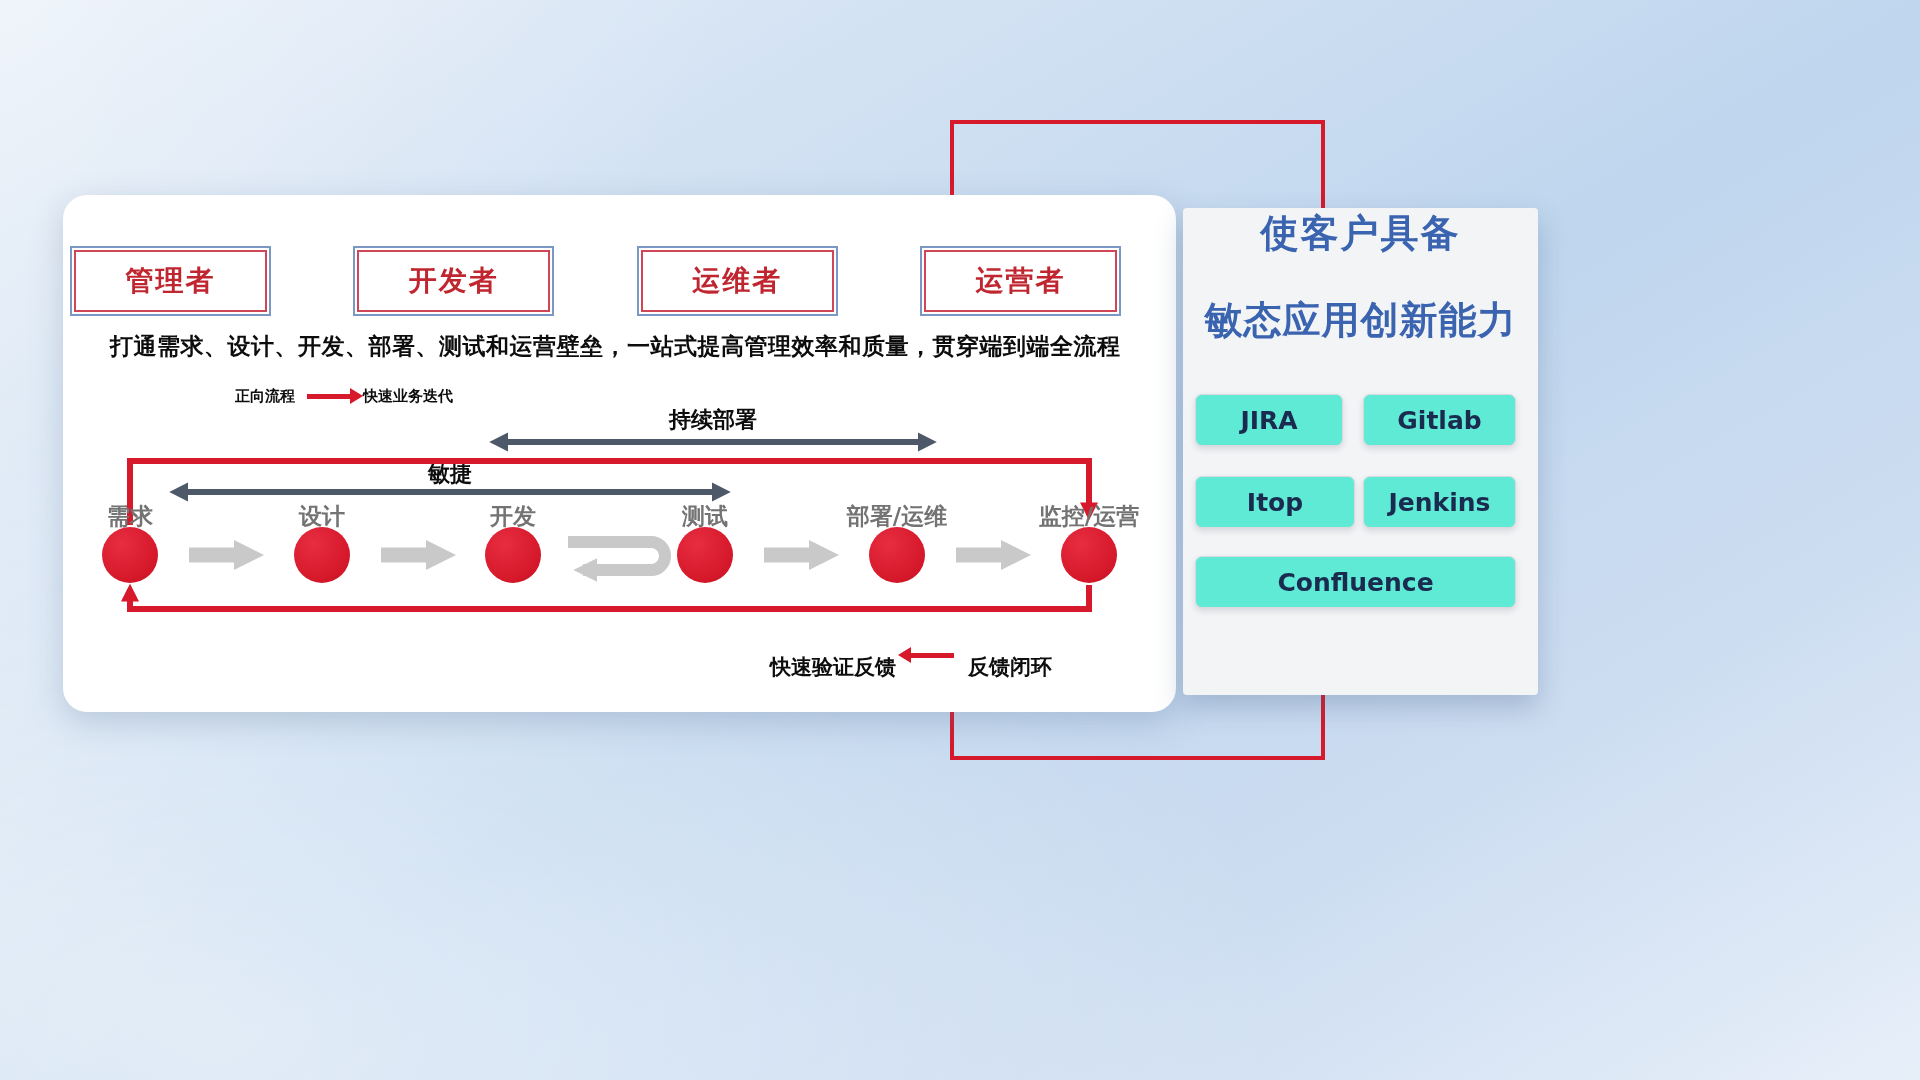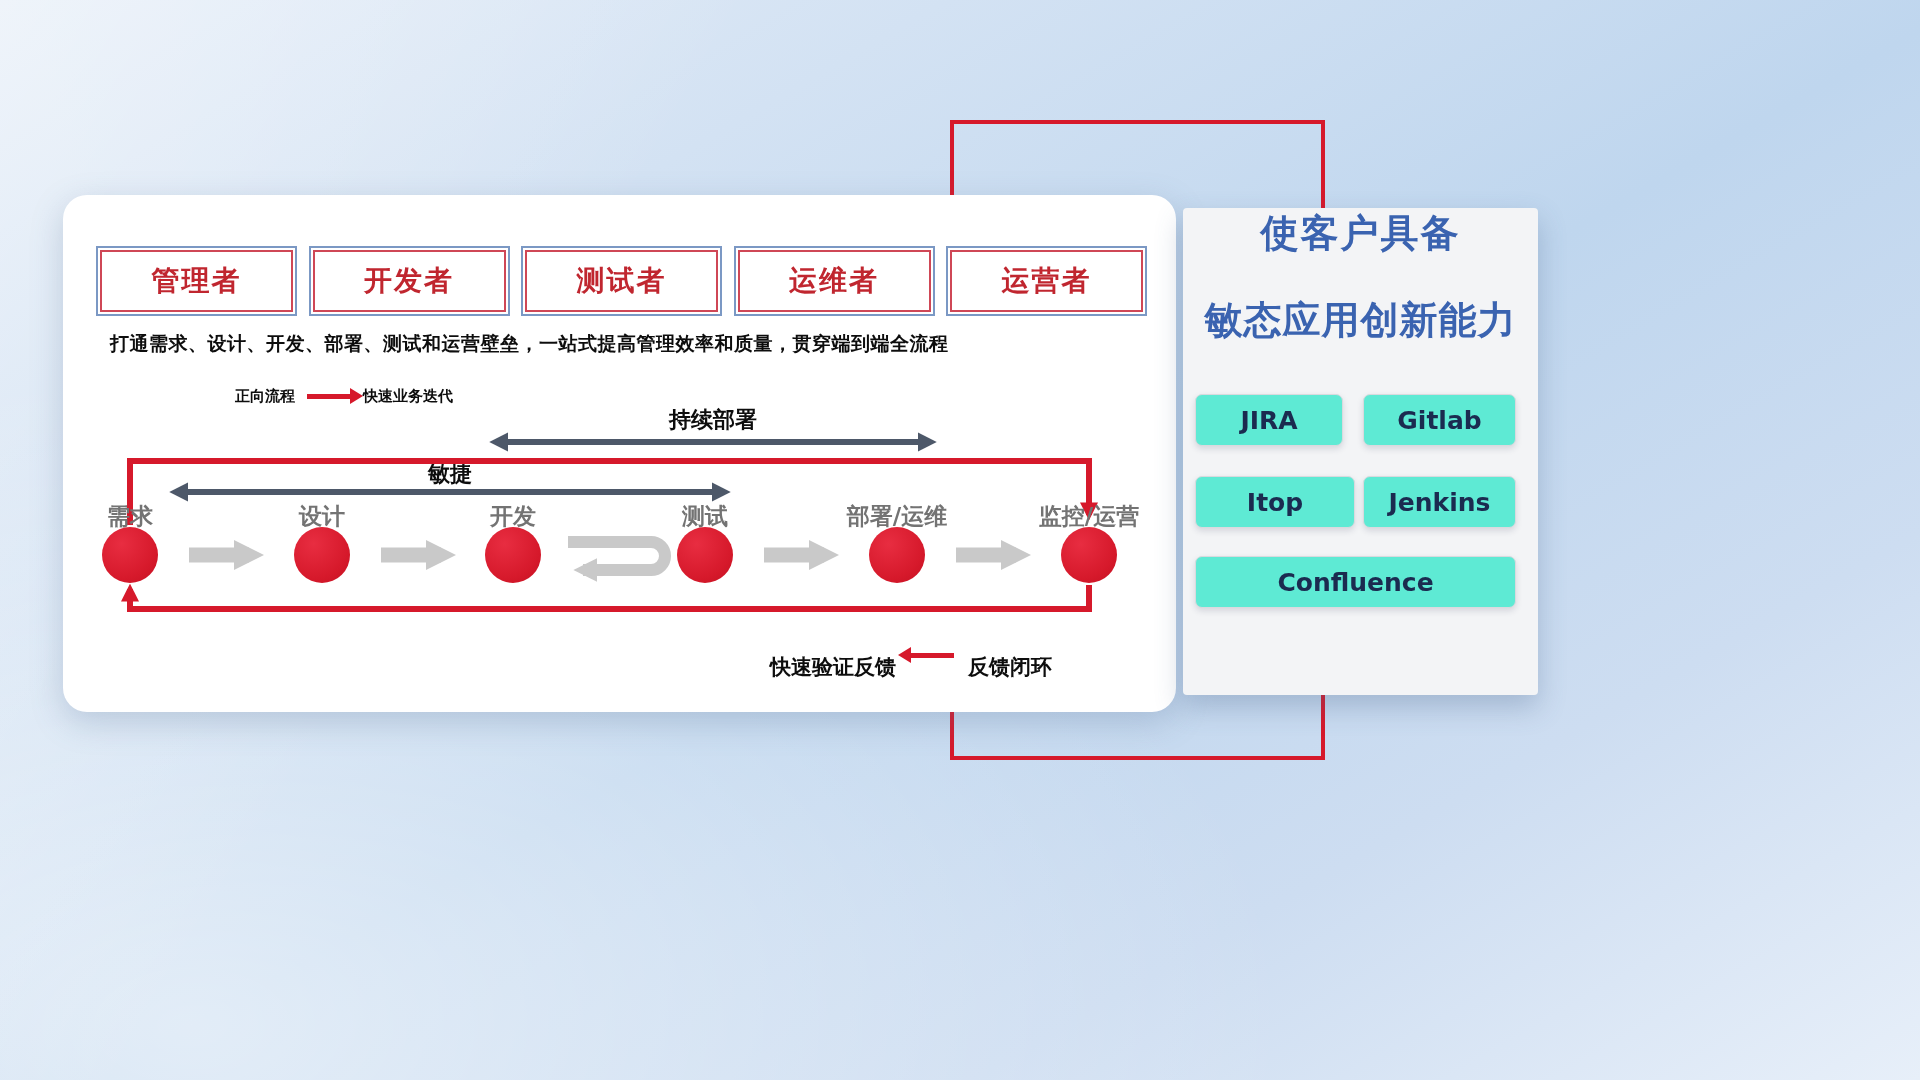--- a/index.html
+++ b/index.html
@@ -24,33 +24,33 @@
 
   
   .main-panel {
     position: absolute; left: 63px; top: 195px; width: 1113px; height: 517px;
     background: #ffffff; border-radius: 24px; z-index: 1;
     box-shadow: 0 10px 32px rgba(90, 115, 150, 0.28);
   }
 
   
   .roles-row {
-    position: absolute; left: 37px; top: 55px; width: 1043px; height: 52px;
+    position: absolute; left: 11px; top: 55px; width: 1043px; height: 52px;
     display: flex; justify-content: space-between;
   }
   .role-box {
     width: 193px; height: 62px; background: #ffffff;
     border: 2px solid #cf4756; outline: 2px solid #7b98c4; outline-offset: 2px;
     display: flex; align-items: center; justify-content: center;
     color: #c0262f; font-weight: 700; font-size: 28px; letter-spacing: 2px;
   }
 
   .flow-description {
     position: absolute; left: 47px; top: 136px;
-    font-size: 19px; font-weight: 700; color: #0d0d0d; white-space: nowrap; letter-spacing: 0.5px;
+    font-size: 23px; font-weight: 700; color: #0d0d0d; white-space: nowrap; letter-spacing: 0.5px;
   }
 
   .legend-forward {
     position: absolute; left: 172px; top: 192px;
     display: flex; align-items: center; gap: 12px;
     font-size: 15px; font-weight: 700; color: #0d0d0d;
   }
   .legend-feedback {
     position: absolute; left: 707px; top: 458px;
     display: flex; align-items: flex-start; gap: 14px;
@@ -115,23 +115,20 @@
 <div class="main-panel">
 
   <div class="roles-row">
     <div class="role-box">
         <span>管理者</span>
       </div>
     <div class="role-box">
         <span>开发者</span>
       </div>
     <div class="role-box">
-        <span>测试者</span>
-      </div>
-    <div class="role-box">
         <span>运维者</span>
       </div>
     <div class="role-box">
         <span>运营者</span>
       </div>
   </div>
 
   <div class="flow-description">打通需求、设计、开发、部署、测试和运营壁垒，一站式提高管理效率和质量，贯穿端到端全流程</div>
 
   <div class="legend-forward">

